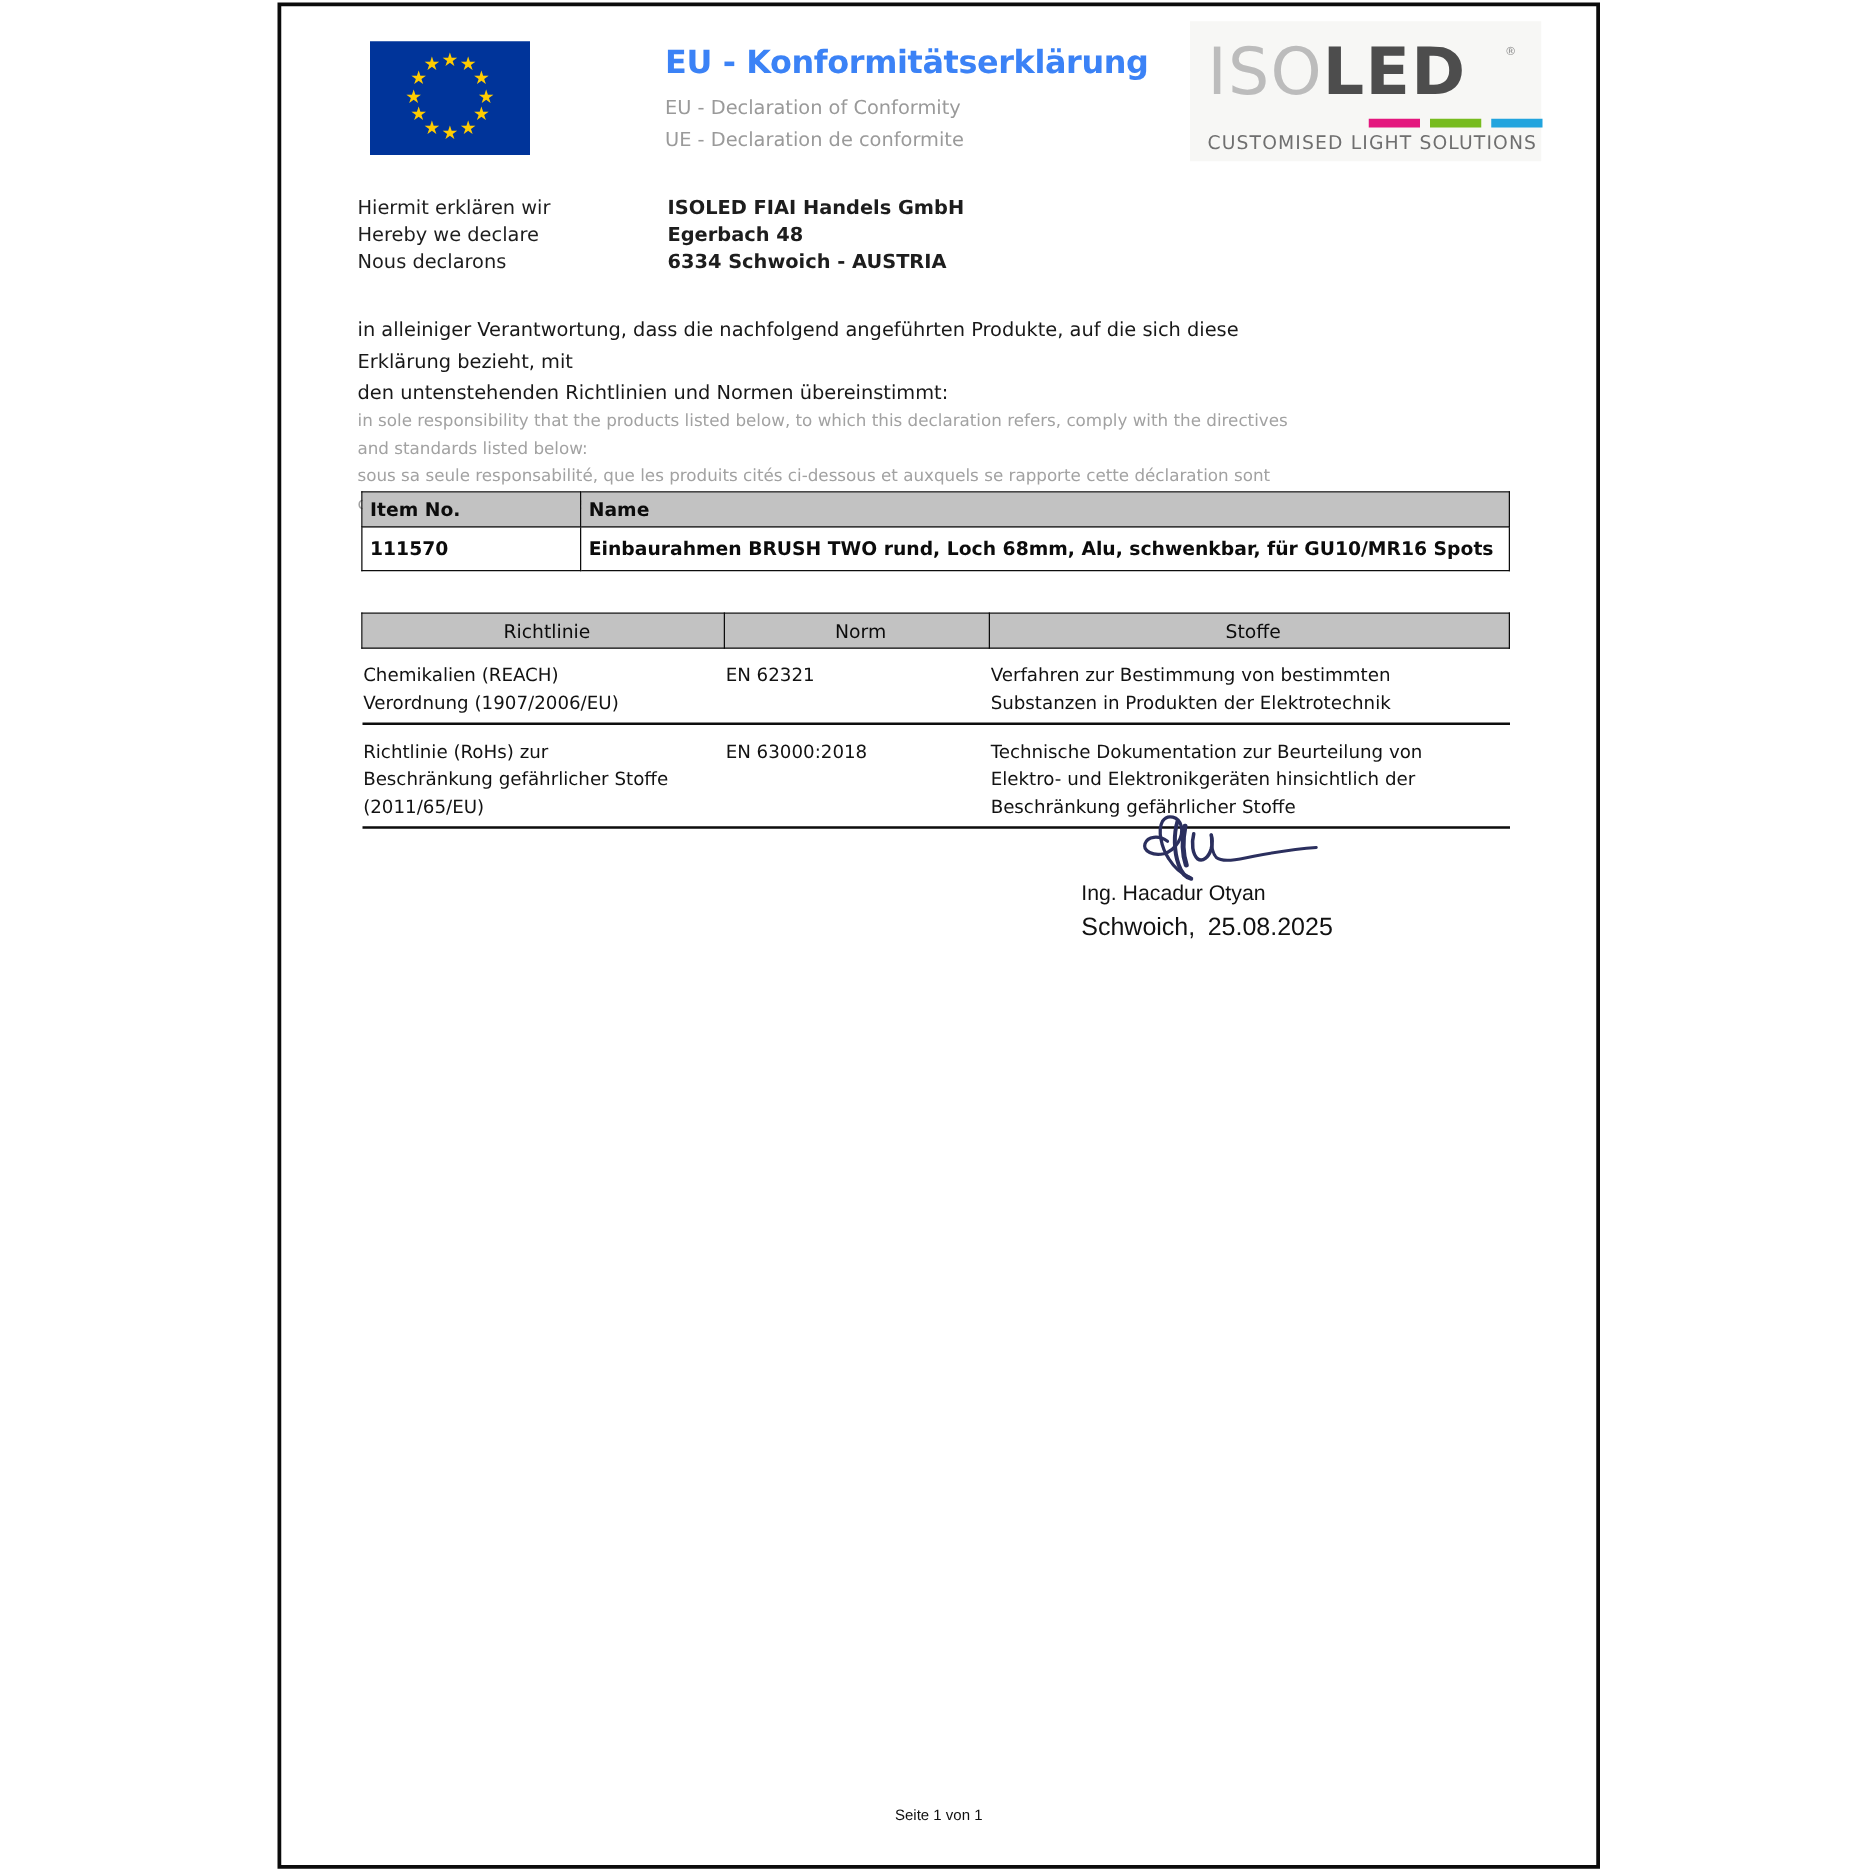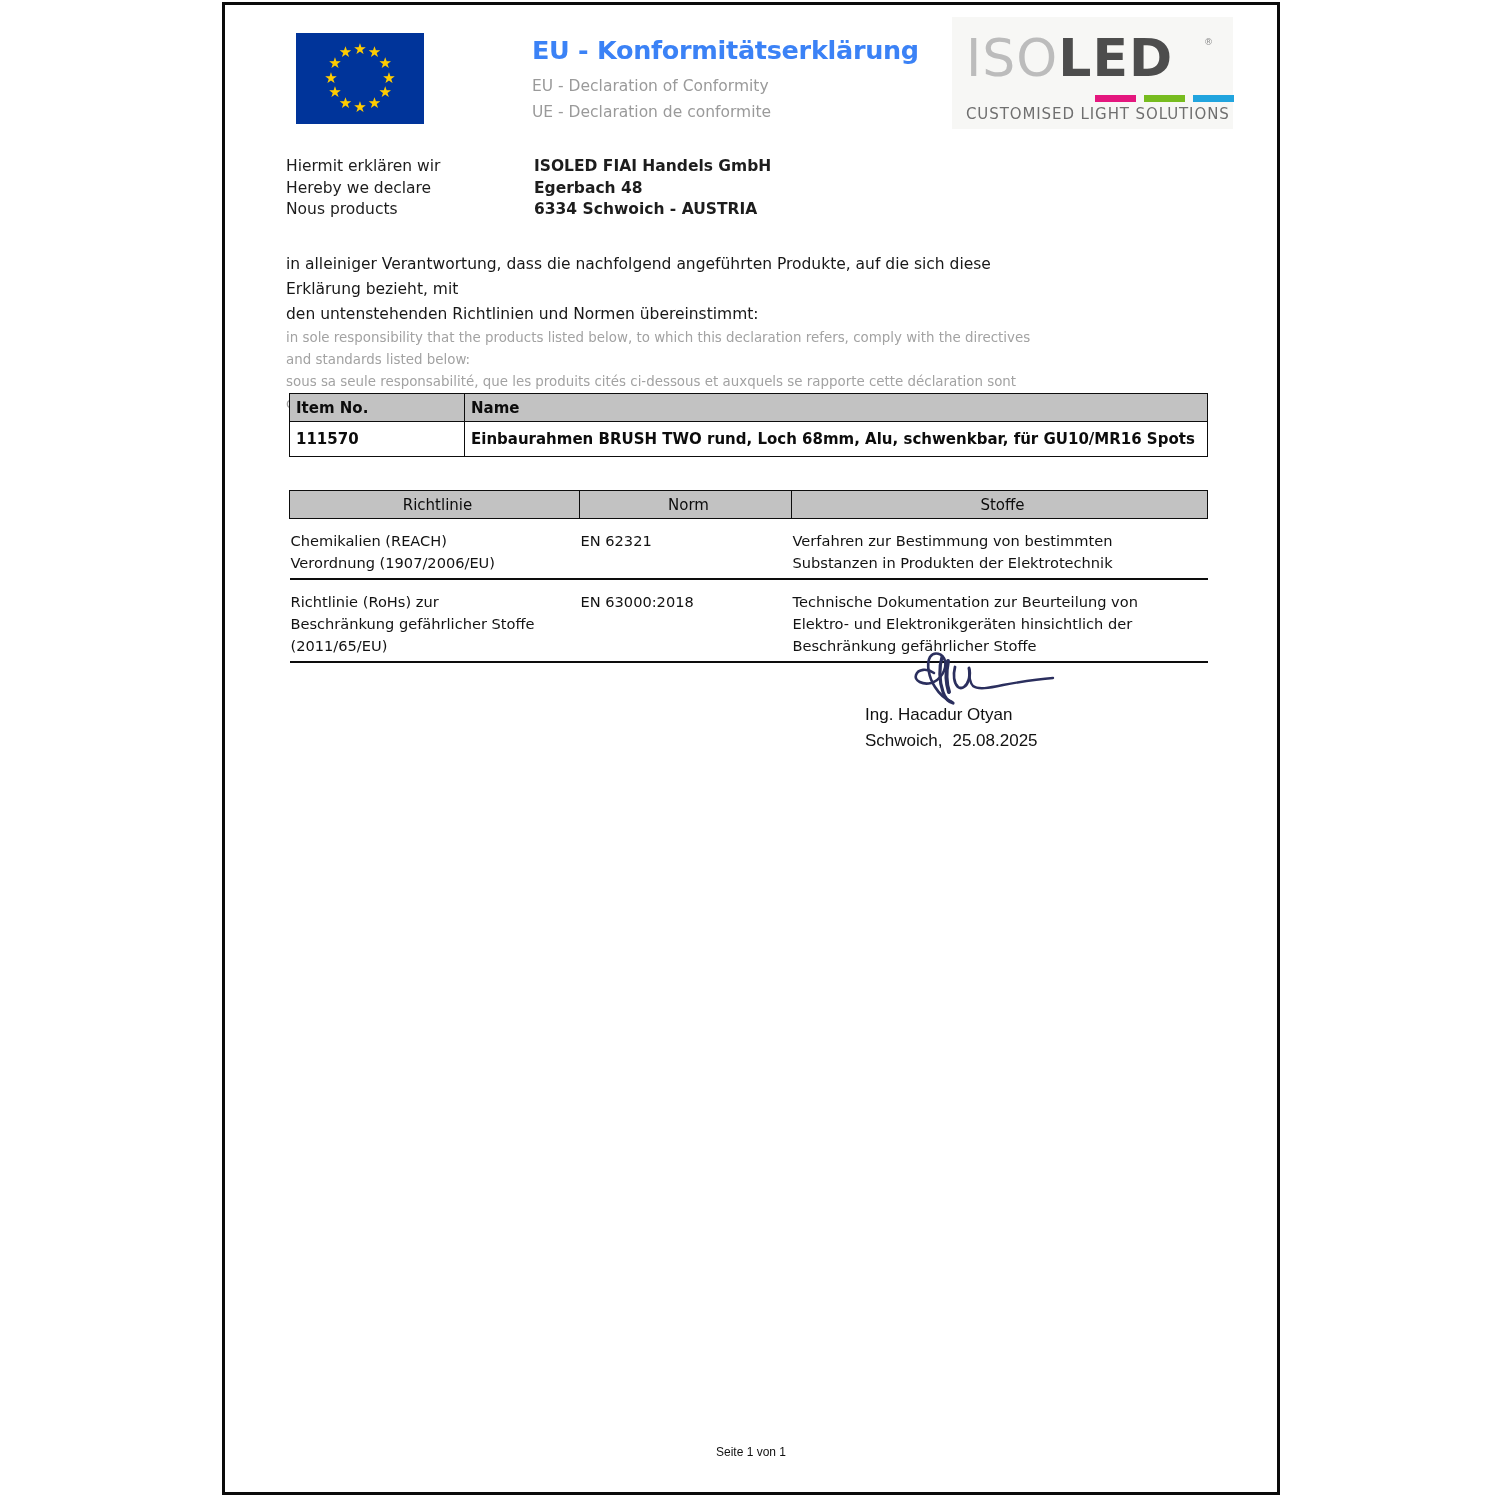--- a/index.html
+++ b/index.html
@@ -268,21 +268,21 @@
     font-family: "Liberation Sans", sans-serif;
     font-size: 17px;
     color: #111111;
     white-space: nowrap;
   }
   #sig-place {
     position: absolute;
     left: 0;
     top: 86px;
     font-family: "Liberation Sans", sans-serif;
-    font-size: 17px;
+    font-size: 20px;
     color: #111111;
     white-space: nowrap;
   }
   #sig-place .gap { display: inline-block; width: 10px; }
 
   
   #footer {
     position: absolute;
     left: 0;
     top: 1440px;
@@ -356,21 +356,21 @@
     <div id="declare-block">
       <div class="declare-row">
         <span class="declare-label">Hiermit erklären wir</span>
         <span class="declare-value">ISOLED FIAI Handels GmbH</span>
       </div>
       <div class="declare-row">
         <span class="declare-label">Hereby we declare</span>
         <span class="declare-value">Egerbach 48</span>
       </div>
       <div class="declare-row">
-        <span class="declare-label">Nous products</span>
+        <span class="declare-label">Nous declarons</span>
         <span class="declare-value">6334 Schwoich - AUSTRIA</span>
       </div>
     </div>
 
     <div id="resp-block">
       <div class="resp-de">in alleiniger Verantwortung, dass die nachfolgend angeführten Produkte, auf die sich diese Erklärung bezieht, mit</div>
       <div class="resp-de">den untenstehenden Richtlinien und Normen übereinstimmt:</div>
       <div class="resp-sub">in sole responsibility that the products listed below, to which this declaration refers, comply with the directives and standards listed below:</div>
       <div class="resp-sub fr">sous sa seule responsabilité, que les produits cités ci-dessous et auxquels se rapporte cette déclaration sont conformes aux directives et normes mentionnées ci-dessous:</div>
     </div>

